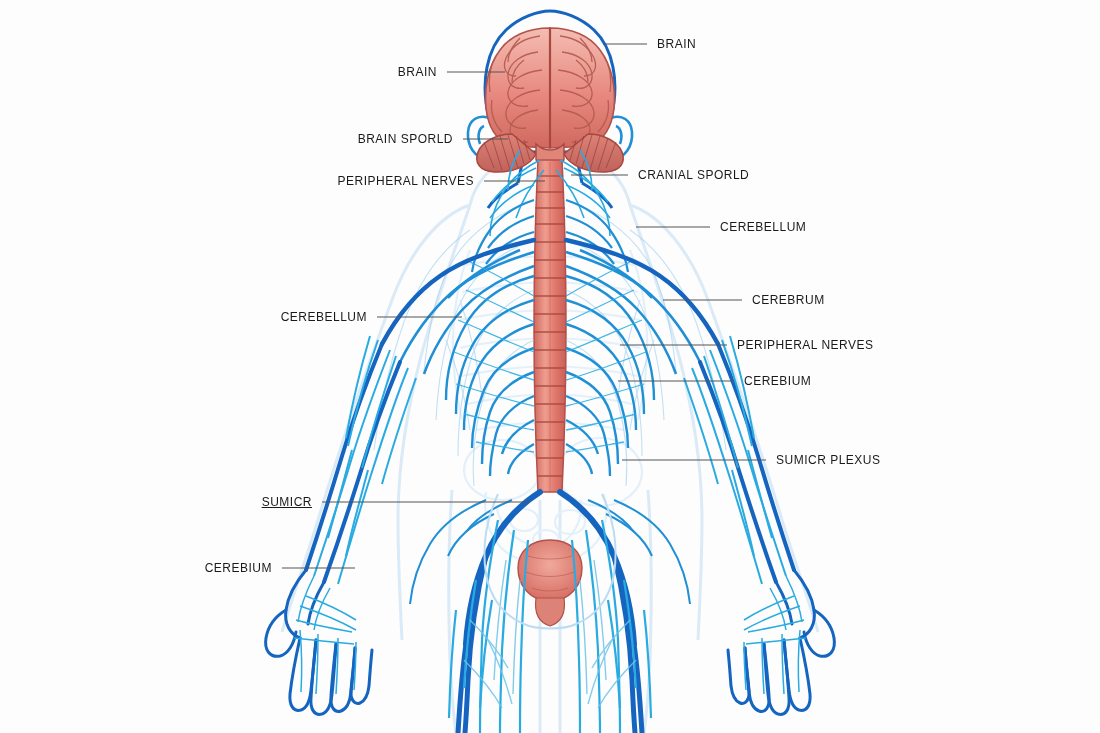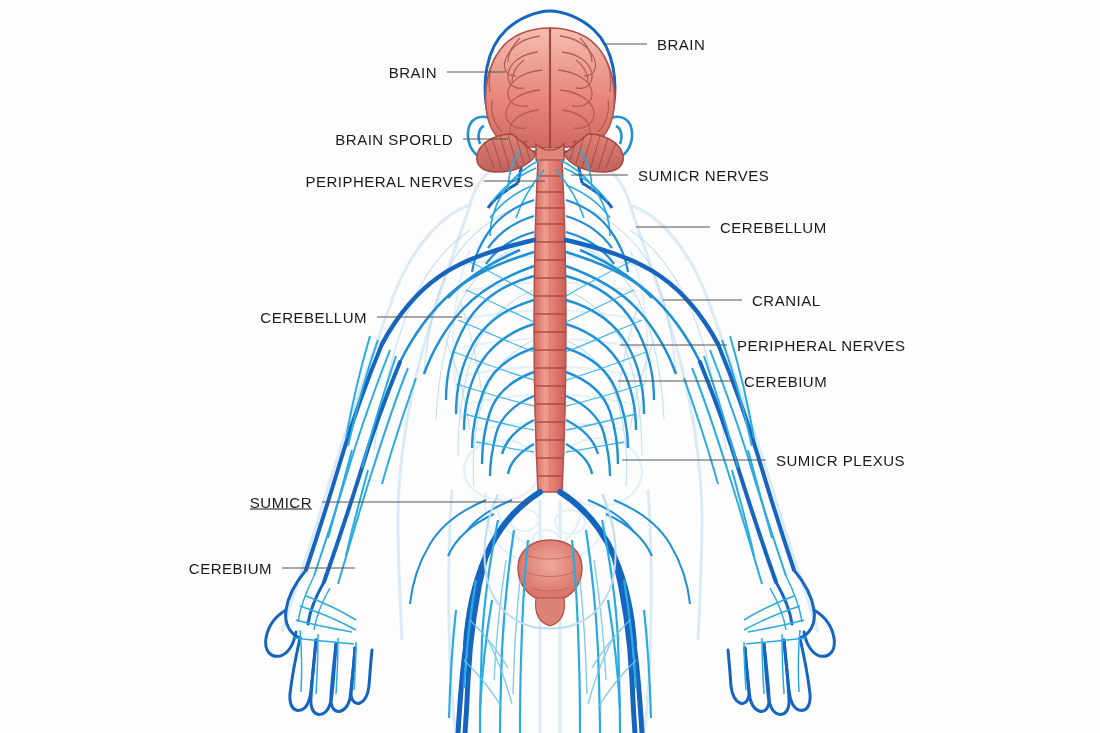--- a/index.html
+++ b/index.html
@@ -7,21 +7,21 @@
     width:1100px;height:733px;
     background:#fdfdfd;
     font-family:"Liberation Sans", sans-serif;
     overflow:hidden;
   }
   #diagram{position:relative;width:1100px;height:733px;background:#fdfdfd;}
   #art{position:absolute;inset:0;width:1100px;height:733px;}
   .lbl{
     position:absolute;
     font-family:"Liberation Sans", sans-serif;
-    font-size:15px;
+    font-size:12px;
     letter-spacing:0.5px;
     color:#1a1a1a;
     white-space:nowrap;
     line-height:1;
   }
   .lbl.r{transform:translateY(-50%);}
   .lbl.l{transform:translate(-100%,-50%);}
 </style>
 </head>
 <body>
@@ -319,23 +319,23 @@
   <div id="labels-left">
       <div class="lbl l" style="left: 437px; top: 72px;">BRAIN</div>
       <div class="lbl l" style="left: 453px; top: 139px;">BRAIN SPORLD</div>
       <div class="lbl l" style="left: 474px; top: 181px;">PERIPHERAL NERVES</div>
       <div class="lbl l" style="left: 367px; top: 317px;">CEREBELLUM</div>
       <div class="lbl l" style="left: 312px; top: 502px; text-decoration: underline;">SUMICR</div>
       <div class="lbl l" style="left: 272px; top: 568px;">CEREBIUM</div>
     </div>
   <div id="labels-right">
       <div class="lbl r" style="left: 657px; top: 44px;">BRAIN</div>
-      <div class="lbl r" style="left: 638px; top: 175px;">SUMICR NERVES</div>
+      <div class="lbl r" style="left: 638px; top: 175px;">CRANIAL SPORLD</div>
       <div class="lbl r" style="left: 720px; top: 227px;">CEREBELLUM</div>
-      <div class="lbl r" style="left: 752px; top: 300px;">CRANIAL</div>
+      <div class="lbl r" style="left: 752px; top: 300px;">CEREBRUM</div>
       <div class="lbl r" style="left: 737px; top: 345px;">PERIPHERAL NERVES</div>
       <div class="lbl r" style="left: 744px; top: 381px;">CEREBIUM</div>
       <div class="lbl r" style="left: 776px; top: 460px;">SUMICR PLEXUS</div>
     </div>
   <svg id="leaders" style="position:absolute;inset:0;width:1100px;height:733px;pointer-events:none;">
       <line x1="447" y1="72" x2="505" y2="72" stroke="#555555" stroke-width="1.2"></line>
       <line x1="463" y1="139" x2="508" y2="139" stroke="#555555" stroke-width="1.2"></line>
       <line x1="484" y1="181" x2="545" y2="181" stroke="#555555" stroke-width="1.2"></line>
       <line x1="377" y1="317" x2="462" y2="317" stroke="#555555" stroke-width="1.2"></line>
       <line x1="322" y1="502" x2="530" y2="502" stroke="#555555" stroke-width="1.2"></line>

